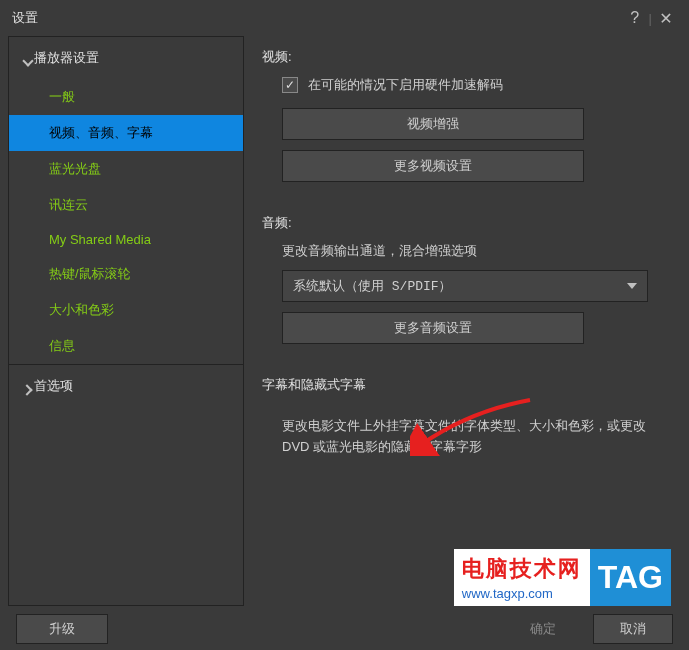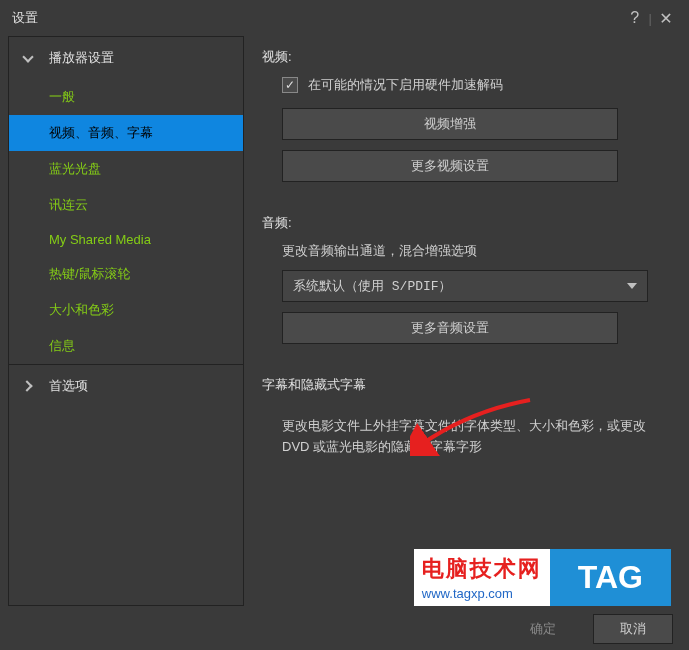--- a/index.html
+++ b/index.html
@@ -30,22 +30,22 @@
     }
     .sidebar {
       width: 236px;
       border: 1px solid #222;
       background: #3a3a3a;
       overflow: hidden;
     }
     .sidebar-group {
       padding: 12px 14px;
       display: flex;
-      align-items: center;
-      gap: 16px;
+      align-items: flex-end;
+      gap: 1px;
       color: #e0e0e0;
       cursor: pointer;
     }
     .sidebar-group.pref { border-top: 1px solid #222; }
     .chevron { display: inline-block; width: 10px; height: 10px; position: relative; }
     .chevron.down::before {
       content: "";
       position: absolute;
       width: 6px; height: 6px;
       border-left: 2px solid #c0c0c0;
@@ -83,21 +83,21 @@
       border: 1px solid #888;
       background: #4a4a4a;
       display: flex;
       align-items: center;
       justify-content: center;
       font-size: 12px;
       color: #ddd;
     }
     .wide-btn {
       display: block;
-      width: 336px;
+      width: 302px;
       margin: 0 0 10px 20px;
       padding: 6px 0;
       text-align: center;
       background: #4a4a4a;
       border: 1px solid #222;
       color: #d0d0d0;
       cursor: pointer;
     }
     .desc { padding-left: 20px; margin-bottom: 10px; color: #d0d0d0; }
     .sublabel { padding-left: 20px; margin-bottom: 6px; color: #d0d0d0; }
@@ -177,21 +177,21 @@
       padding: 5px 8px;
       text-align: left;
     }
     .wm-left .l1 { color: #e6201f; font-weight: bold; font-size: 22px; letter-spacing: 2px;}
     .wm-left .l2 { color: #2268c6; font-size: 13px; margin-top: 2px;}
     .wm-right {
       background: #1f8fd6;
       color: #fff;
       font-weight: bold;
       font-size: 32px;
-      padding: 6px 28px;
+      padding: 6px 8px;
       display: flex;
       align-items: center;
     }
   </style>
 </head>
 <body>
 
 <div class="titlebar">
   <span class="title">设置</span>
   <span class="win-btn">?</span>
@@ -240,20 +240,21 @@
 
     <div class="spacer-md"></div>
 
     <div class="section-title">字幕和隐藏式字幕</div>
     <div class="spacer-sm"></div>
     <div class="subtitle-desc">更改电影文件上外挂字幕文件的字体类型、大小和色彩，或更改 DVD 或蓝光电影的隐藏式字幕字形</div>
   </div>
 </div>
 
 <div class="footer">
+  <div class="upgrade-btn">升级</div>
   <div class="spacer"></div>
   <div class="right-btn ghost">确定</div>
   <div class="right-btn">取消</div>
 </div>
 
 <svg class="arrow-overlay" width="130" height="60">
   <defs>
     <marker id="ah" markerWidth="12" markerHeight="12" refX="2" refY="5" orient="auto">
       <path d="M0,0 L10,5 L0,10 Z" fill="#e6201f"></path>
     </marker>

